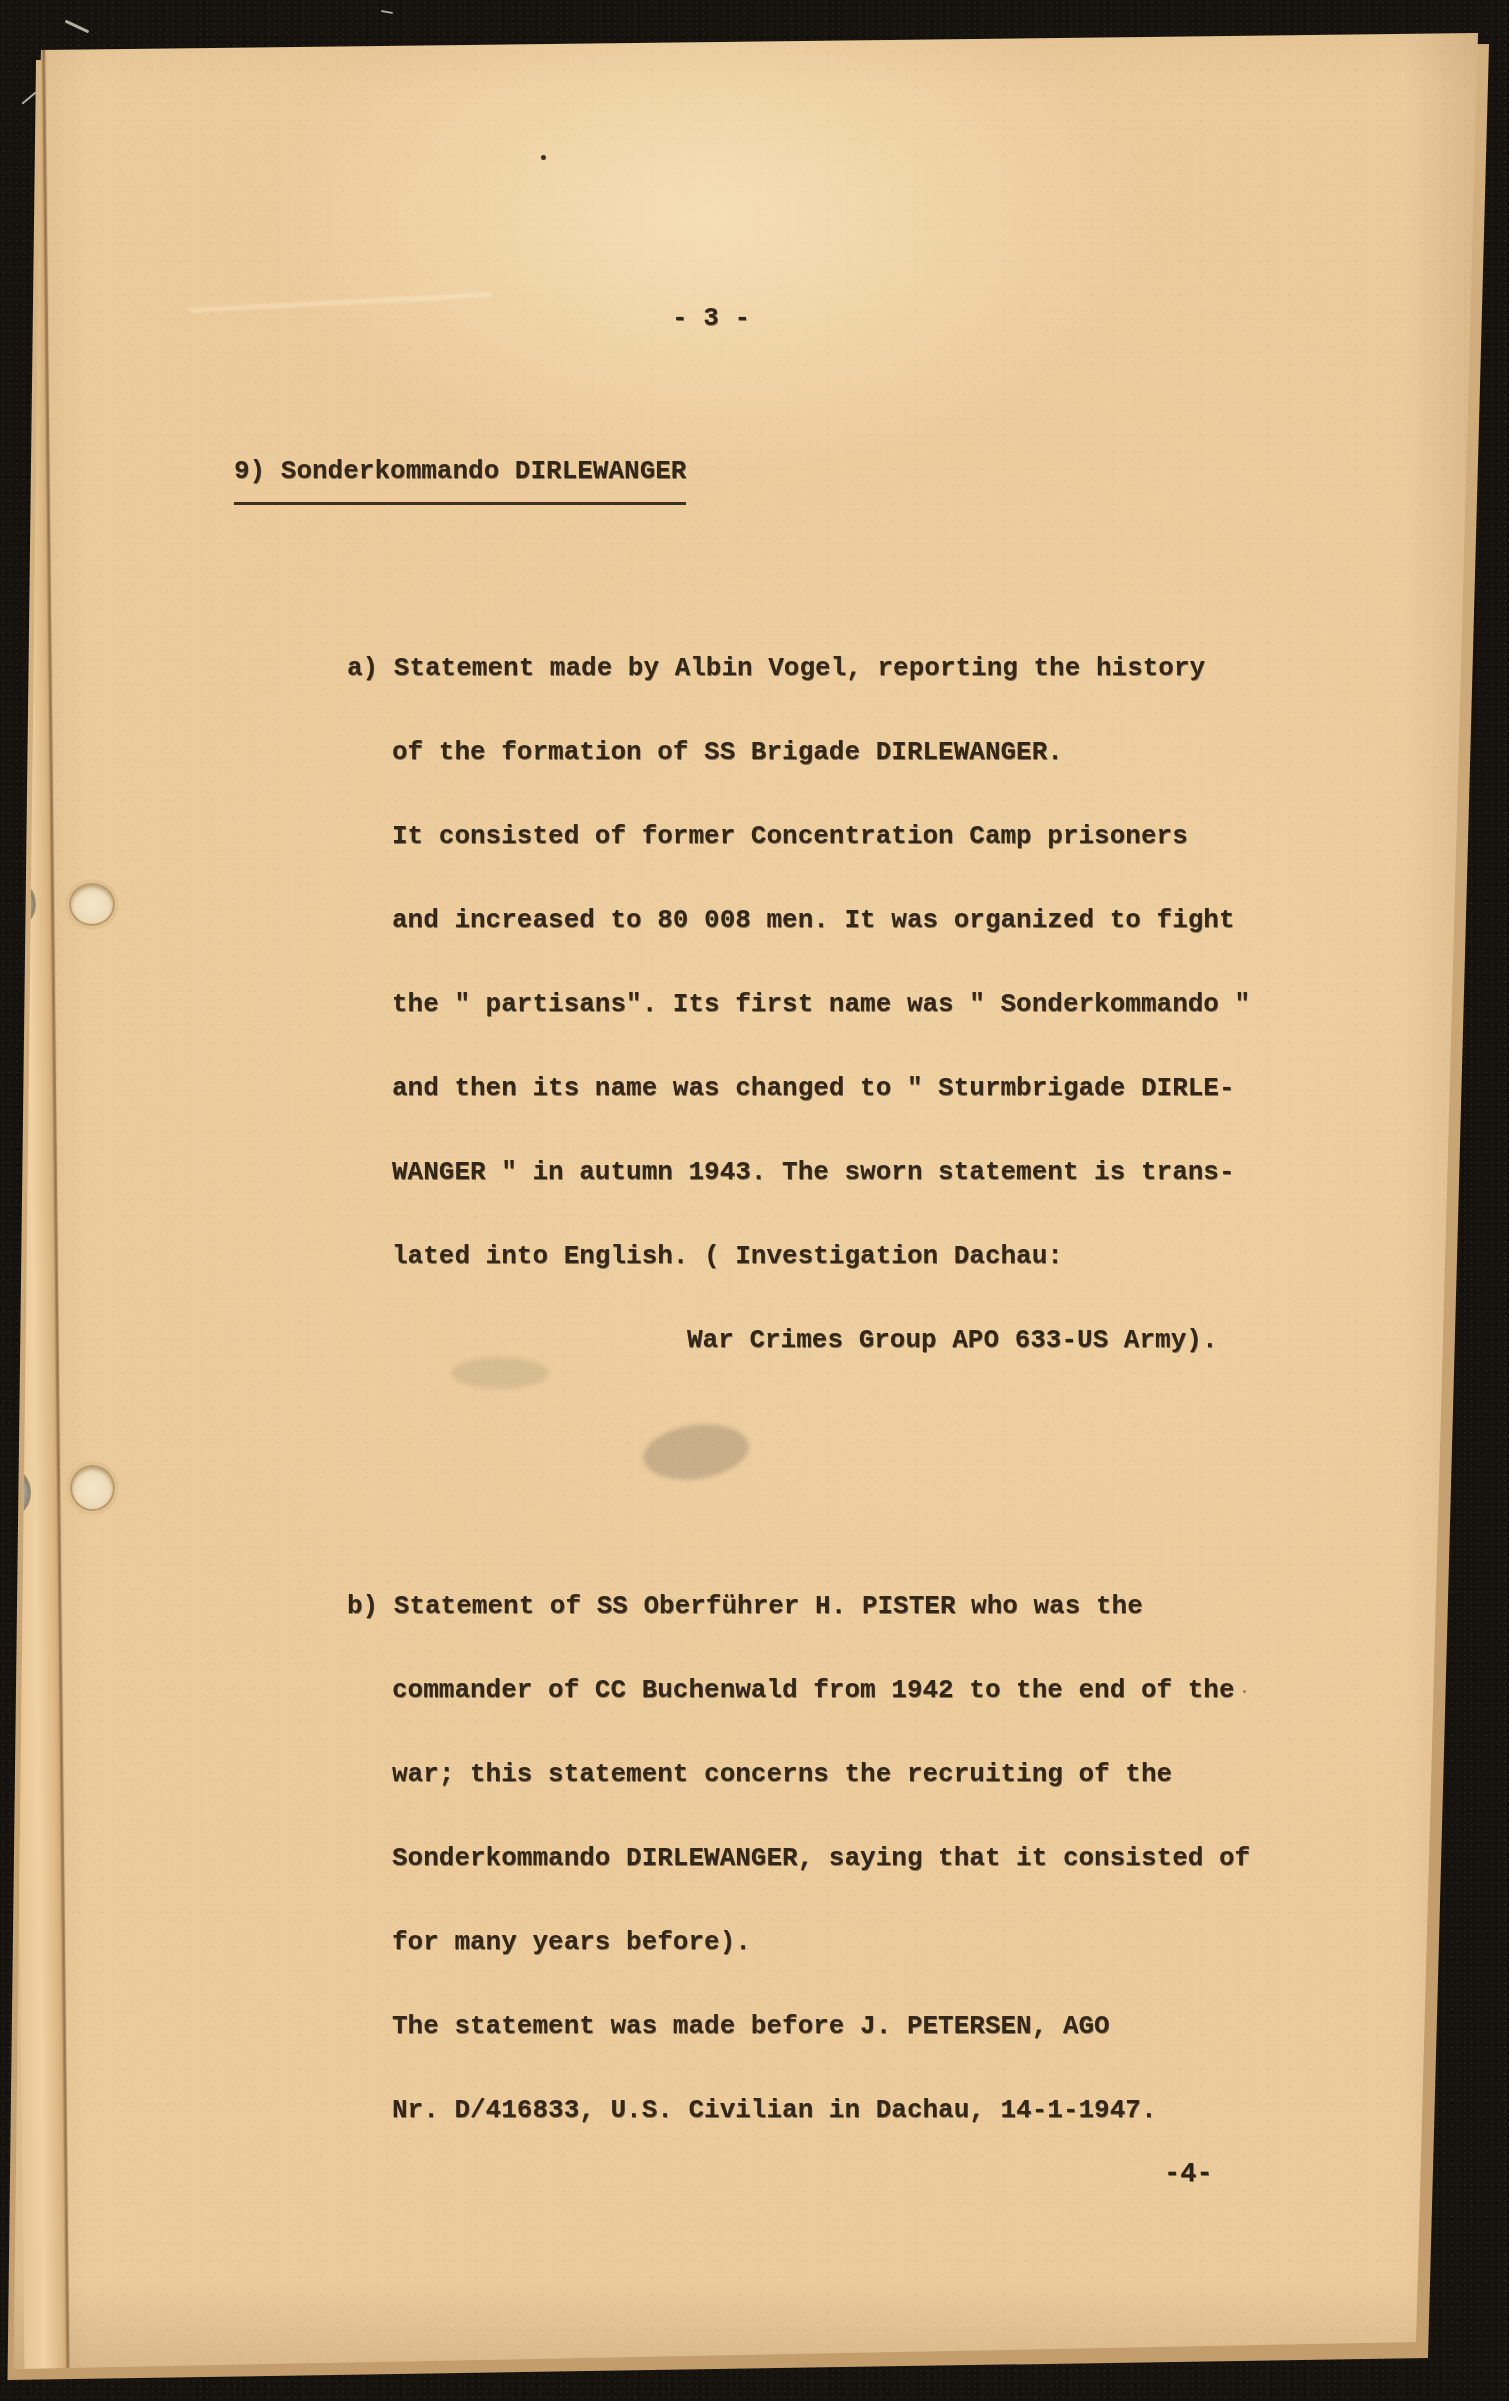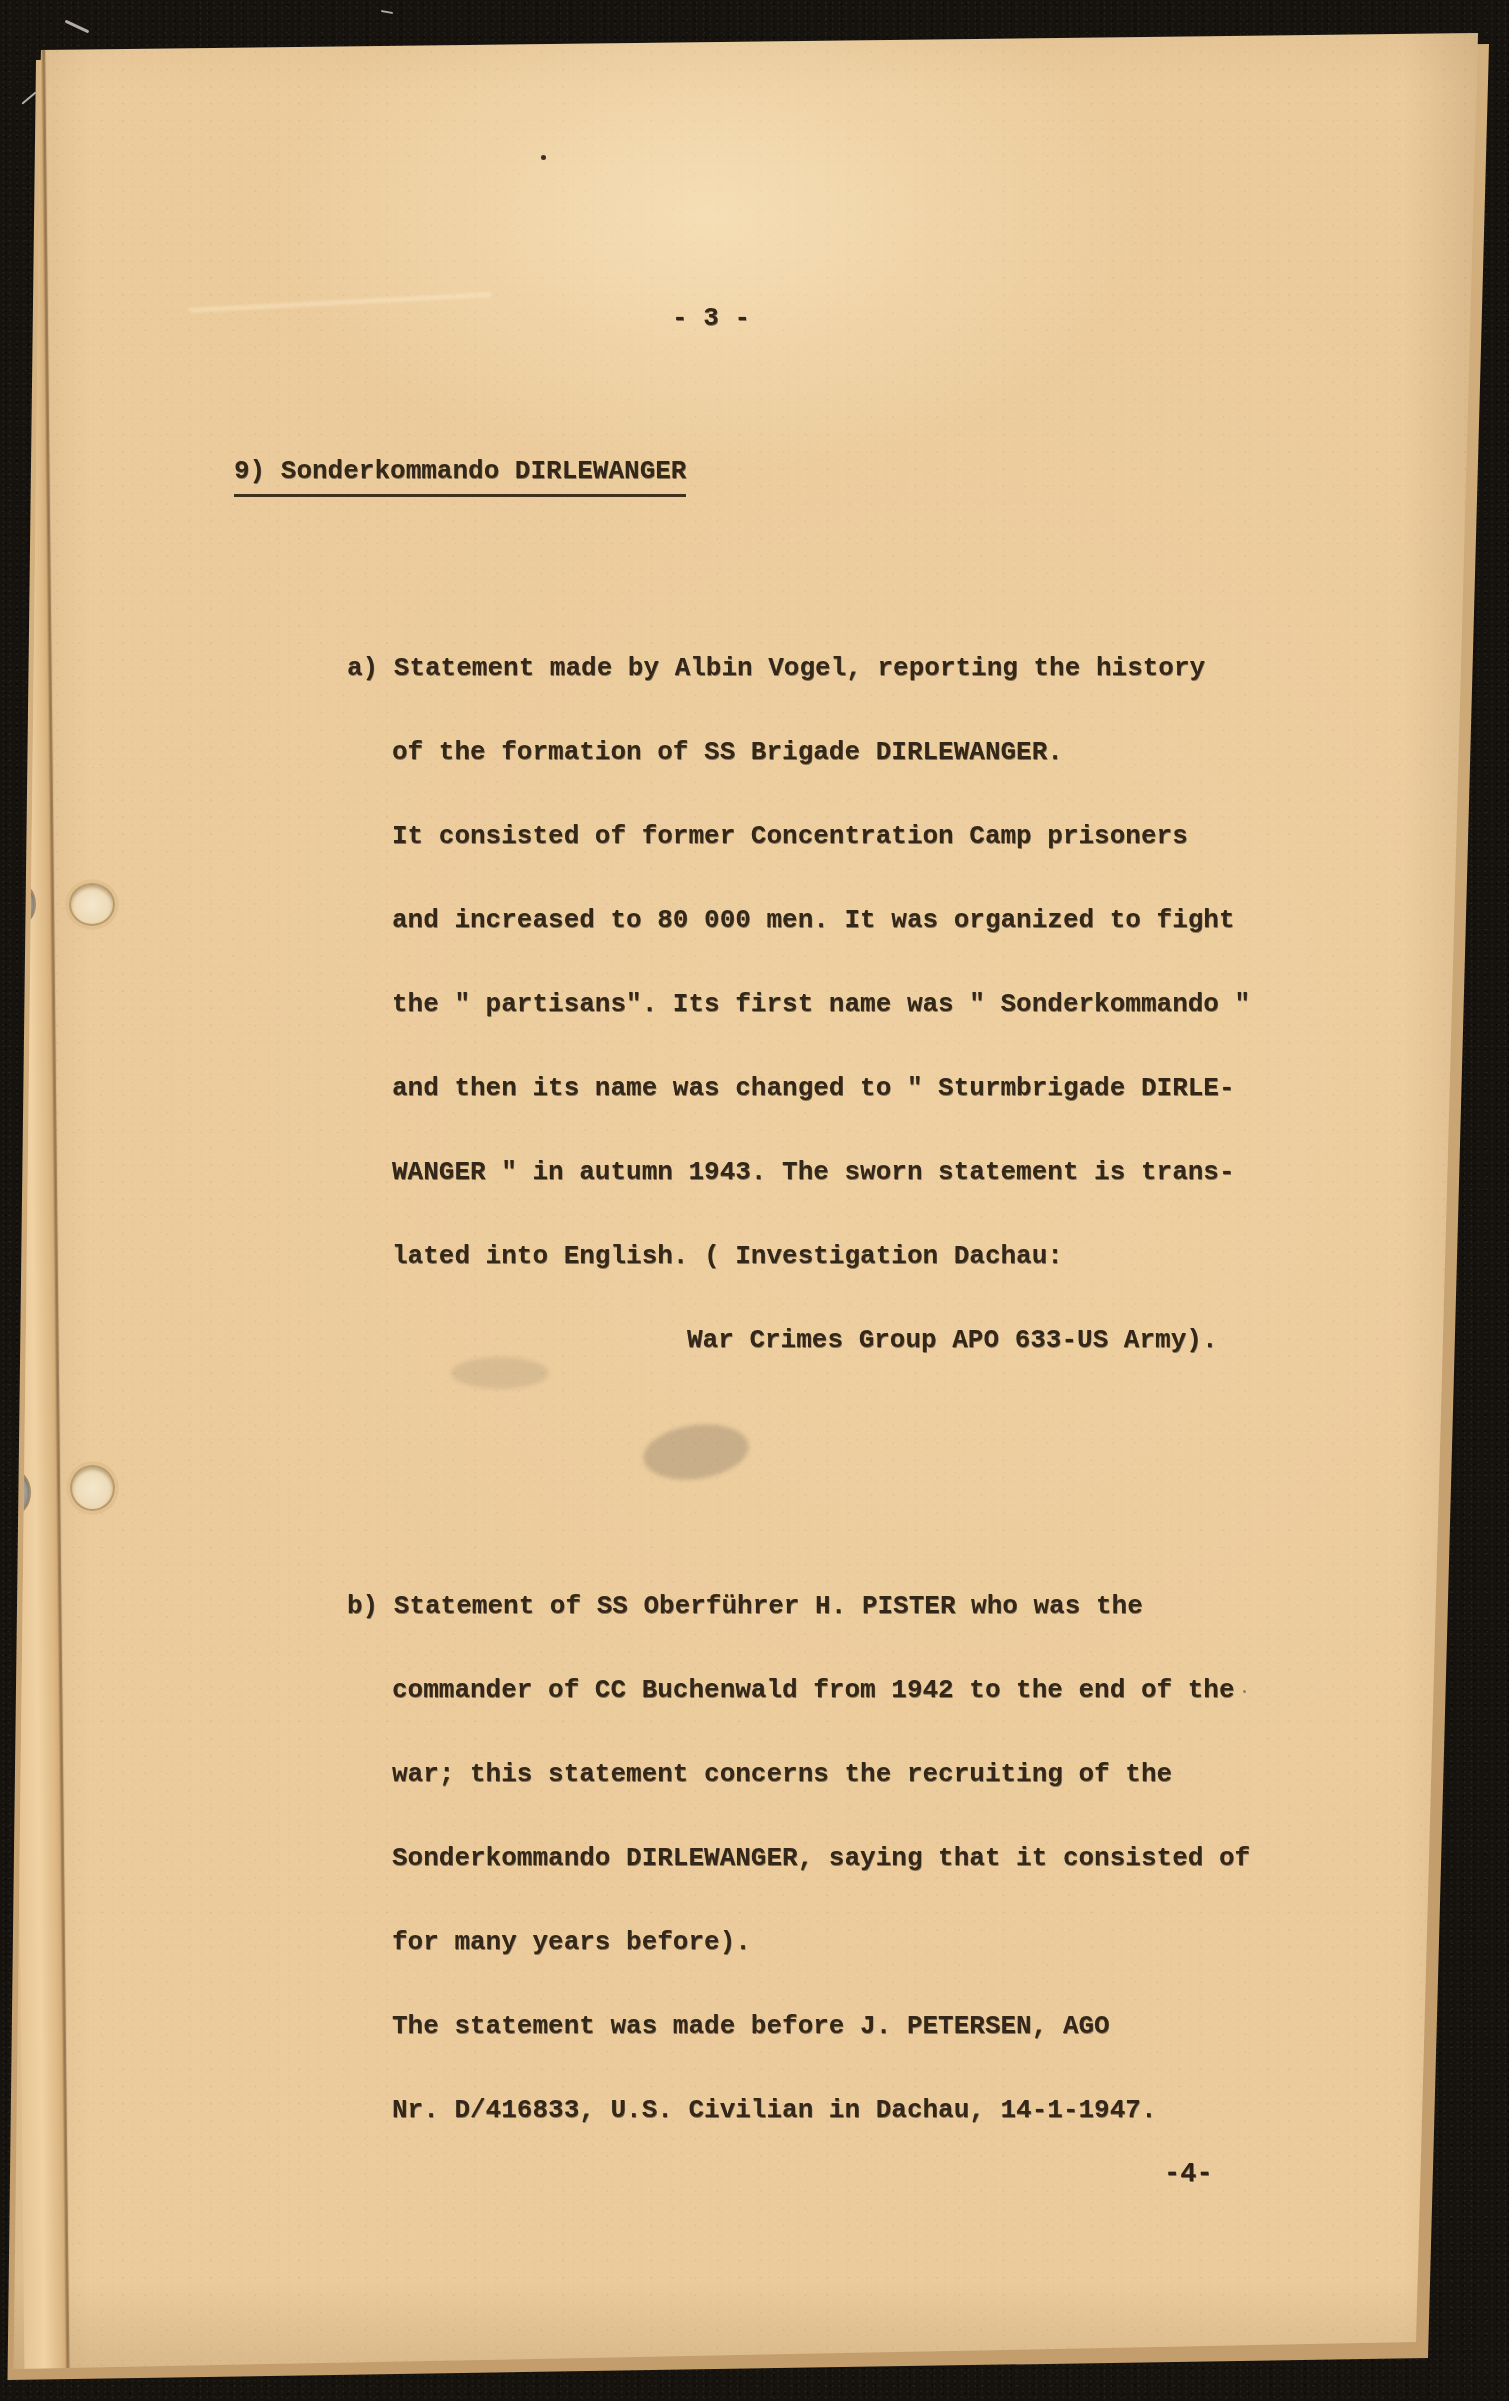--- a/index.html
+++ b/index.html
@@ -81,21 +81,21 @@
 
   .flow{
     position:absolute;left:117px;top:220px;width:1283px;
     color:#33271a;font-size:26px;line-height:28px;font-weight:700;
     white-space:pre;
     text-shadow:0.5px 0.6px 0.5px rgba(52,40,24,.55);
   }
   .line{min-height:28px;}
   .ind{padding-left:45px;}
   .indd{padding-left:340px;}
-  .u{border-bottom:3.8px solid rgba(48,36,22,.92);padding-bottom:8px;}
+  .u{border-bottom:3.8px solid rgba(48,36,22,.92);padding-bottom:16px;}
 
   .b-p3{margin-left:555px;}
   .b-h9{margin-top:41px;margin-left:117px;}
   .b-9a{margin-top:29px;margin-left:230px;}
   .b-9b{margin-top:42px;margin-left:230px;}
   .p4{
     position:absolute;left:1164px;top:2159px;
     color:#2e2316;font-size:27px;font-weight:700;
     text-shadow:0.5px 0.6px 0.5px rgba(52,40,24,.6);
   }
@@ -128,21 +128,21 @@
   <div class="flow">
 
     <div class="line b-p3"><span>- 3 -</span></div>
 
     <div class="line b-h9"><span class="u">9) Sonderkommando DIRLEWANGER</span></div>
 
     <div class="b-9a">
       <div class="line"><span>a) Statement made by Albin Vogel, reporting the history</span></div>
       <div class="line ind"><span>of the formation of SS Brigade DIRLEWANGER.</span></div>
       <div class="line ind"><span>It consisted of former Concentration Camp prisoners</span></div>
-      <div class="line ind"><span>and increased to 80 000 men. It was organized to fight</span></div>
+      <div class="line ind"><span>and increased to 80 008 men. It was organized to fight</span></div>
       <div class="line ind"><span>the " partisans". Its first name was " Sonderkommando "</span></div>
       <div class="line ind"><span>and then its name was changed to " Sturmbrigade DIRLE-</span></div>
       <div class="line ind"><span>WANGER " in autumn 1943. The sworn statement is trans-</span></div>
       <div class="line ind"><span>lated into English. ( Investigation Dachau:</span></div>
       <div class="line indd"><span>War Crimes Group APO 633-US Army).</span></div>
     </div>
 
     <div class="b-9b">
       <div class="line"><span>b) Statement of SS Oberführer H. PISTER who was the</span></div>
       <div class="line ind"><span>commander of CC Buchenwald from 1942 to the end of the</span></div>

